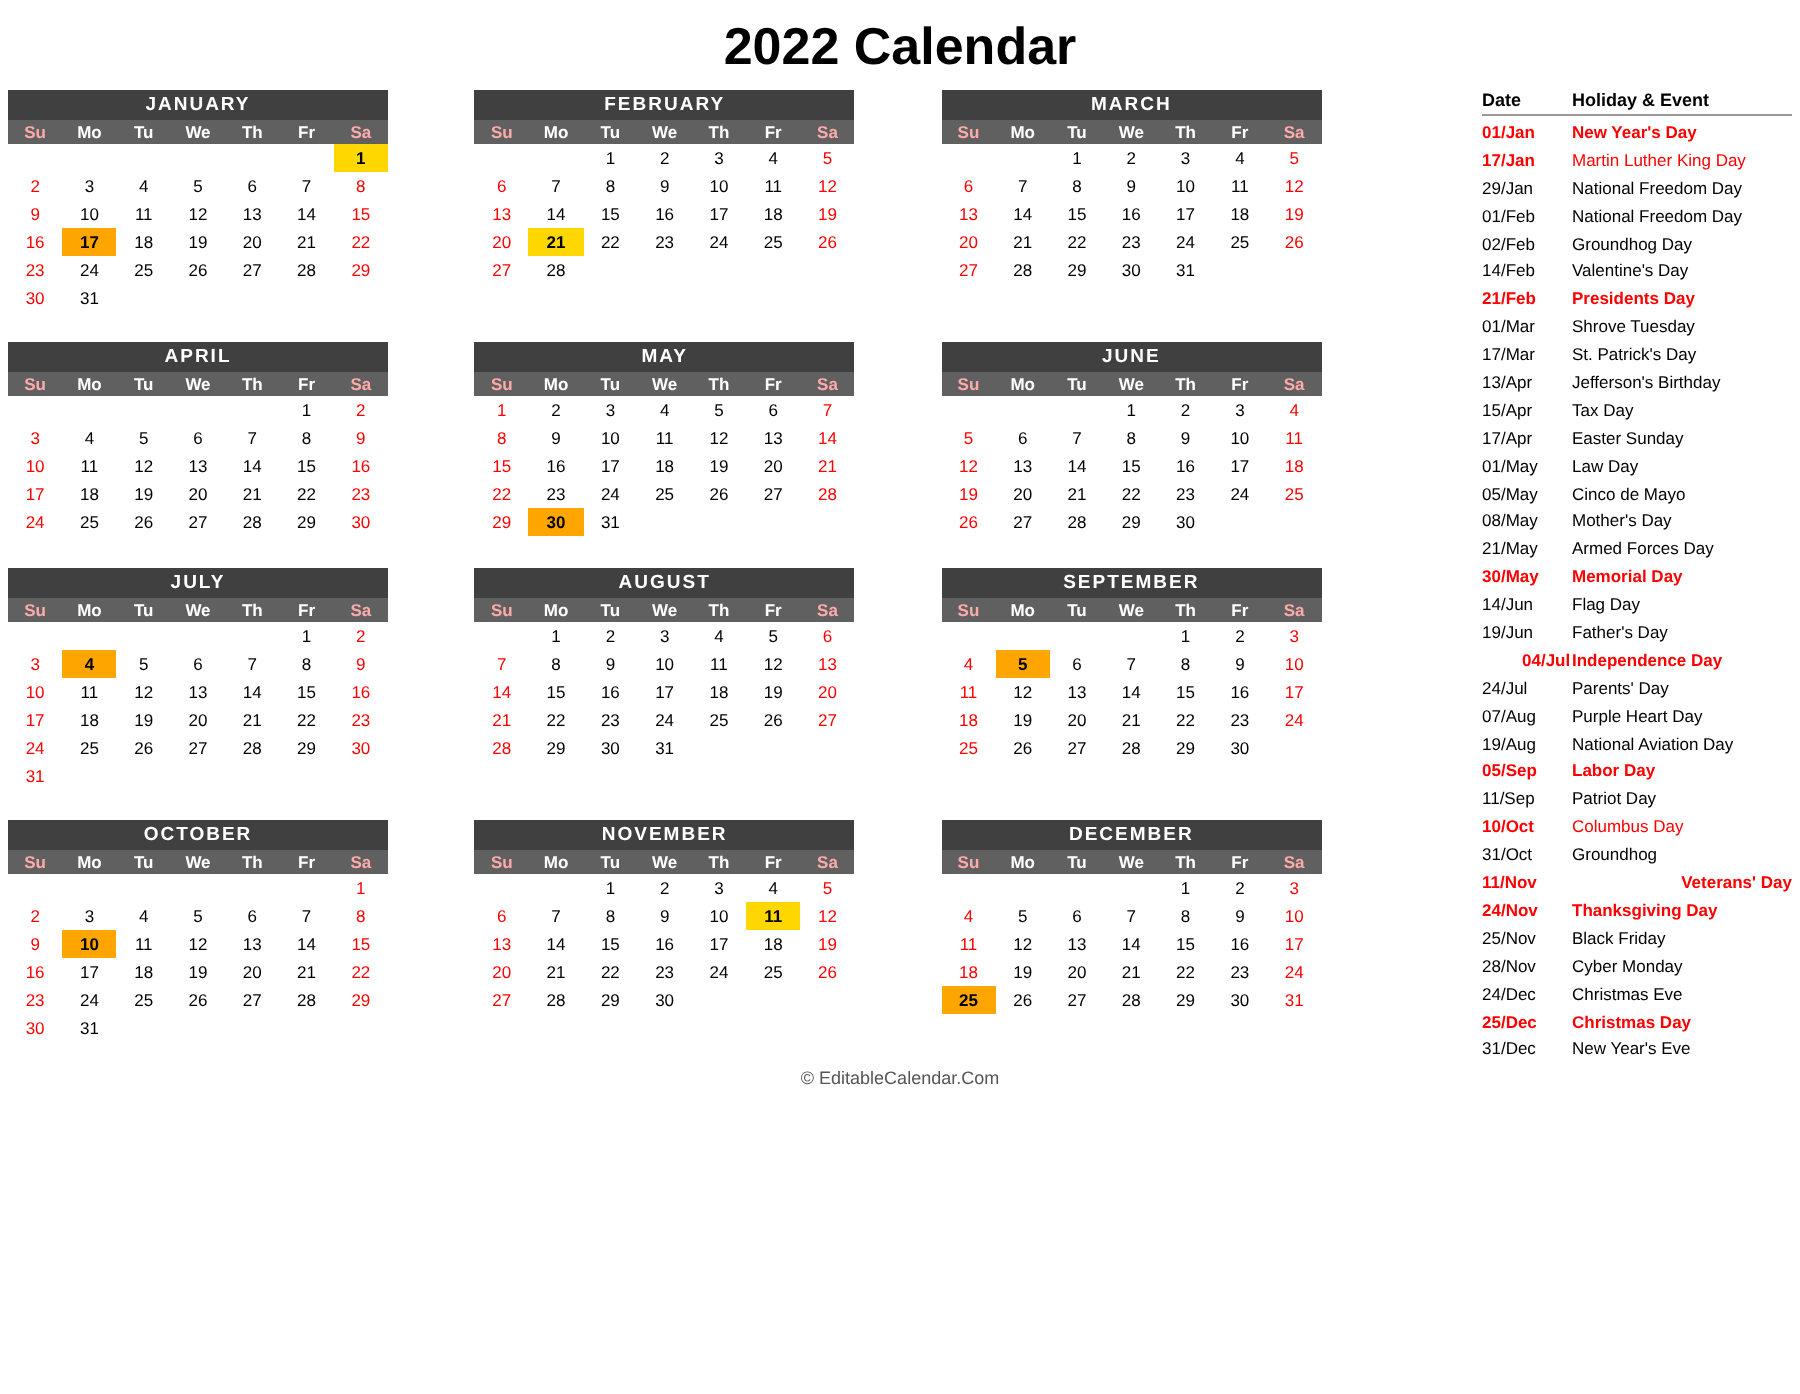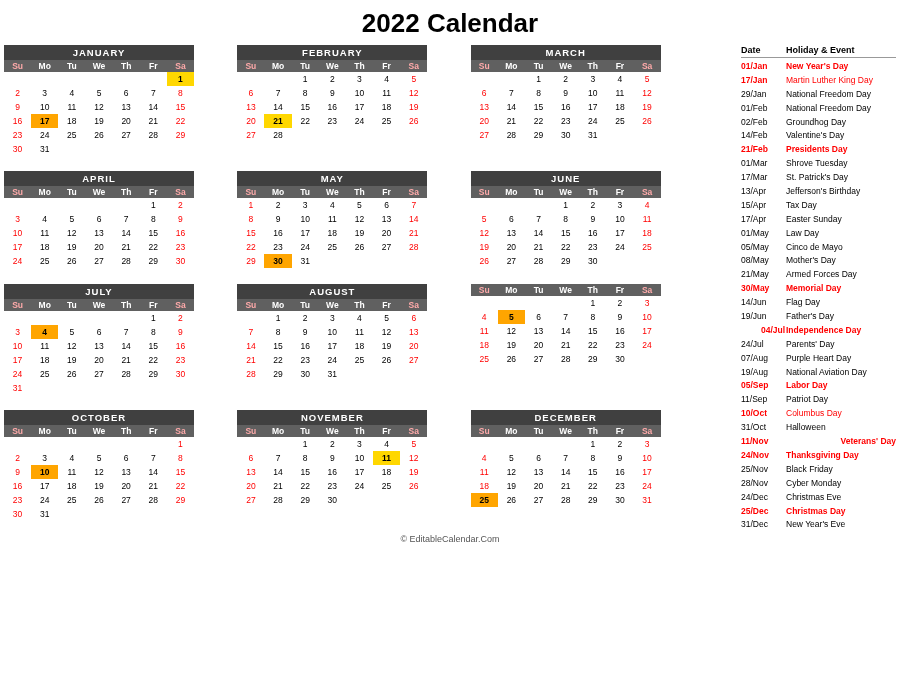--- a/index.html
+++ b/index.html
@@ -611,20 +611,21 @@
               <td>30</td>
               <td>31</td>
               <td></td>
               <td></td>
               <td></td>
             </tr>
           </tbody>
         </table>
       </div>
       <div class="month-block">
+        <div class="month-title">SEPTEMBER</div>
         <table class="cal-grid">
           <thead>
             <tr>
               <th style="color: rgb(255, 170, 170);">Su</th>
               <th>Mo</th>
               <th>Tu</th>
               <th>We</th>
               <th>Th</th>
               <th>Fr</th>
               <th style="color: rgb(255, 170, 170);">Sa</th>
@@ -983,21 +984,21 @@
         <div class="sidebar-row">
           <span>11/Sep</span>
           <span>Patriot Day</span>
         </div>
         <div class="sidebar-row">
           <span style="color: red; font-weight: bold;">10/Oct</span>
           <span style="color: red; font-weight: normal;">Columbus Day</span>
         </div>
         <div class="sidebar-row">
           <span>31/Oct</span>
-          <span>Halloween</span>
+          <span>Groundhog</span>
         </div>
         <div class="sidebar-row">
           <span style="color: red; font-weight: bold;">11/Nov</span>
           <span style="color: red; font-weight: bold; text-align: right;">Veterans' Day</span>
         </div>
         <div class="sidebar-row">
           <span style="color: red; font-weight: bold;">24/Nov</span>
           <span style="color: red; font-weight: bold;">Thanksgiving Day</span>
         </div>
         <div class="sidebar-row">

